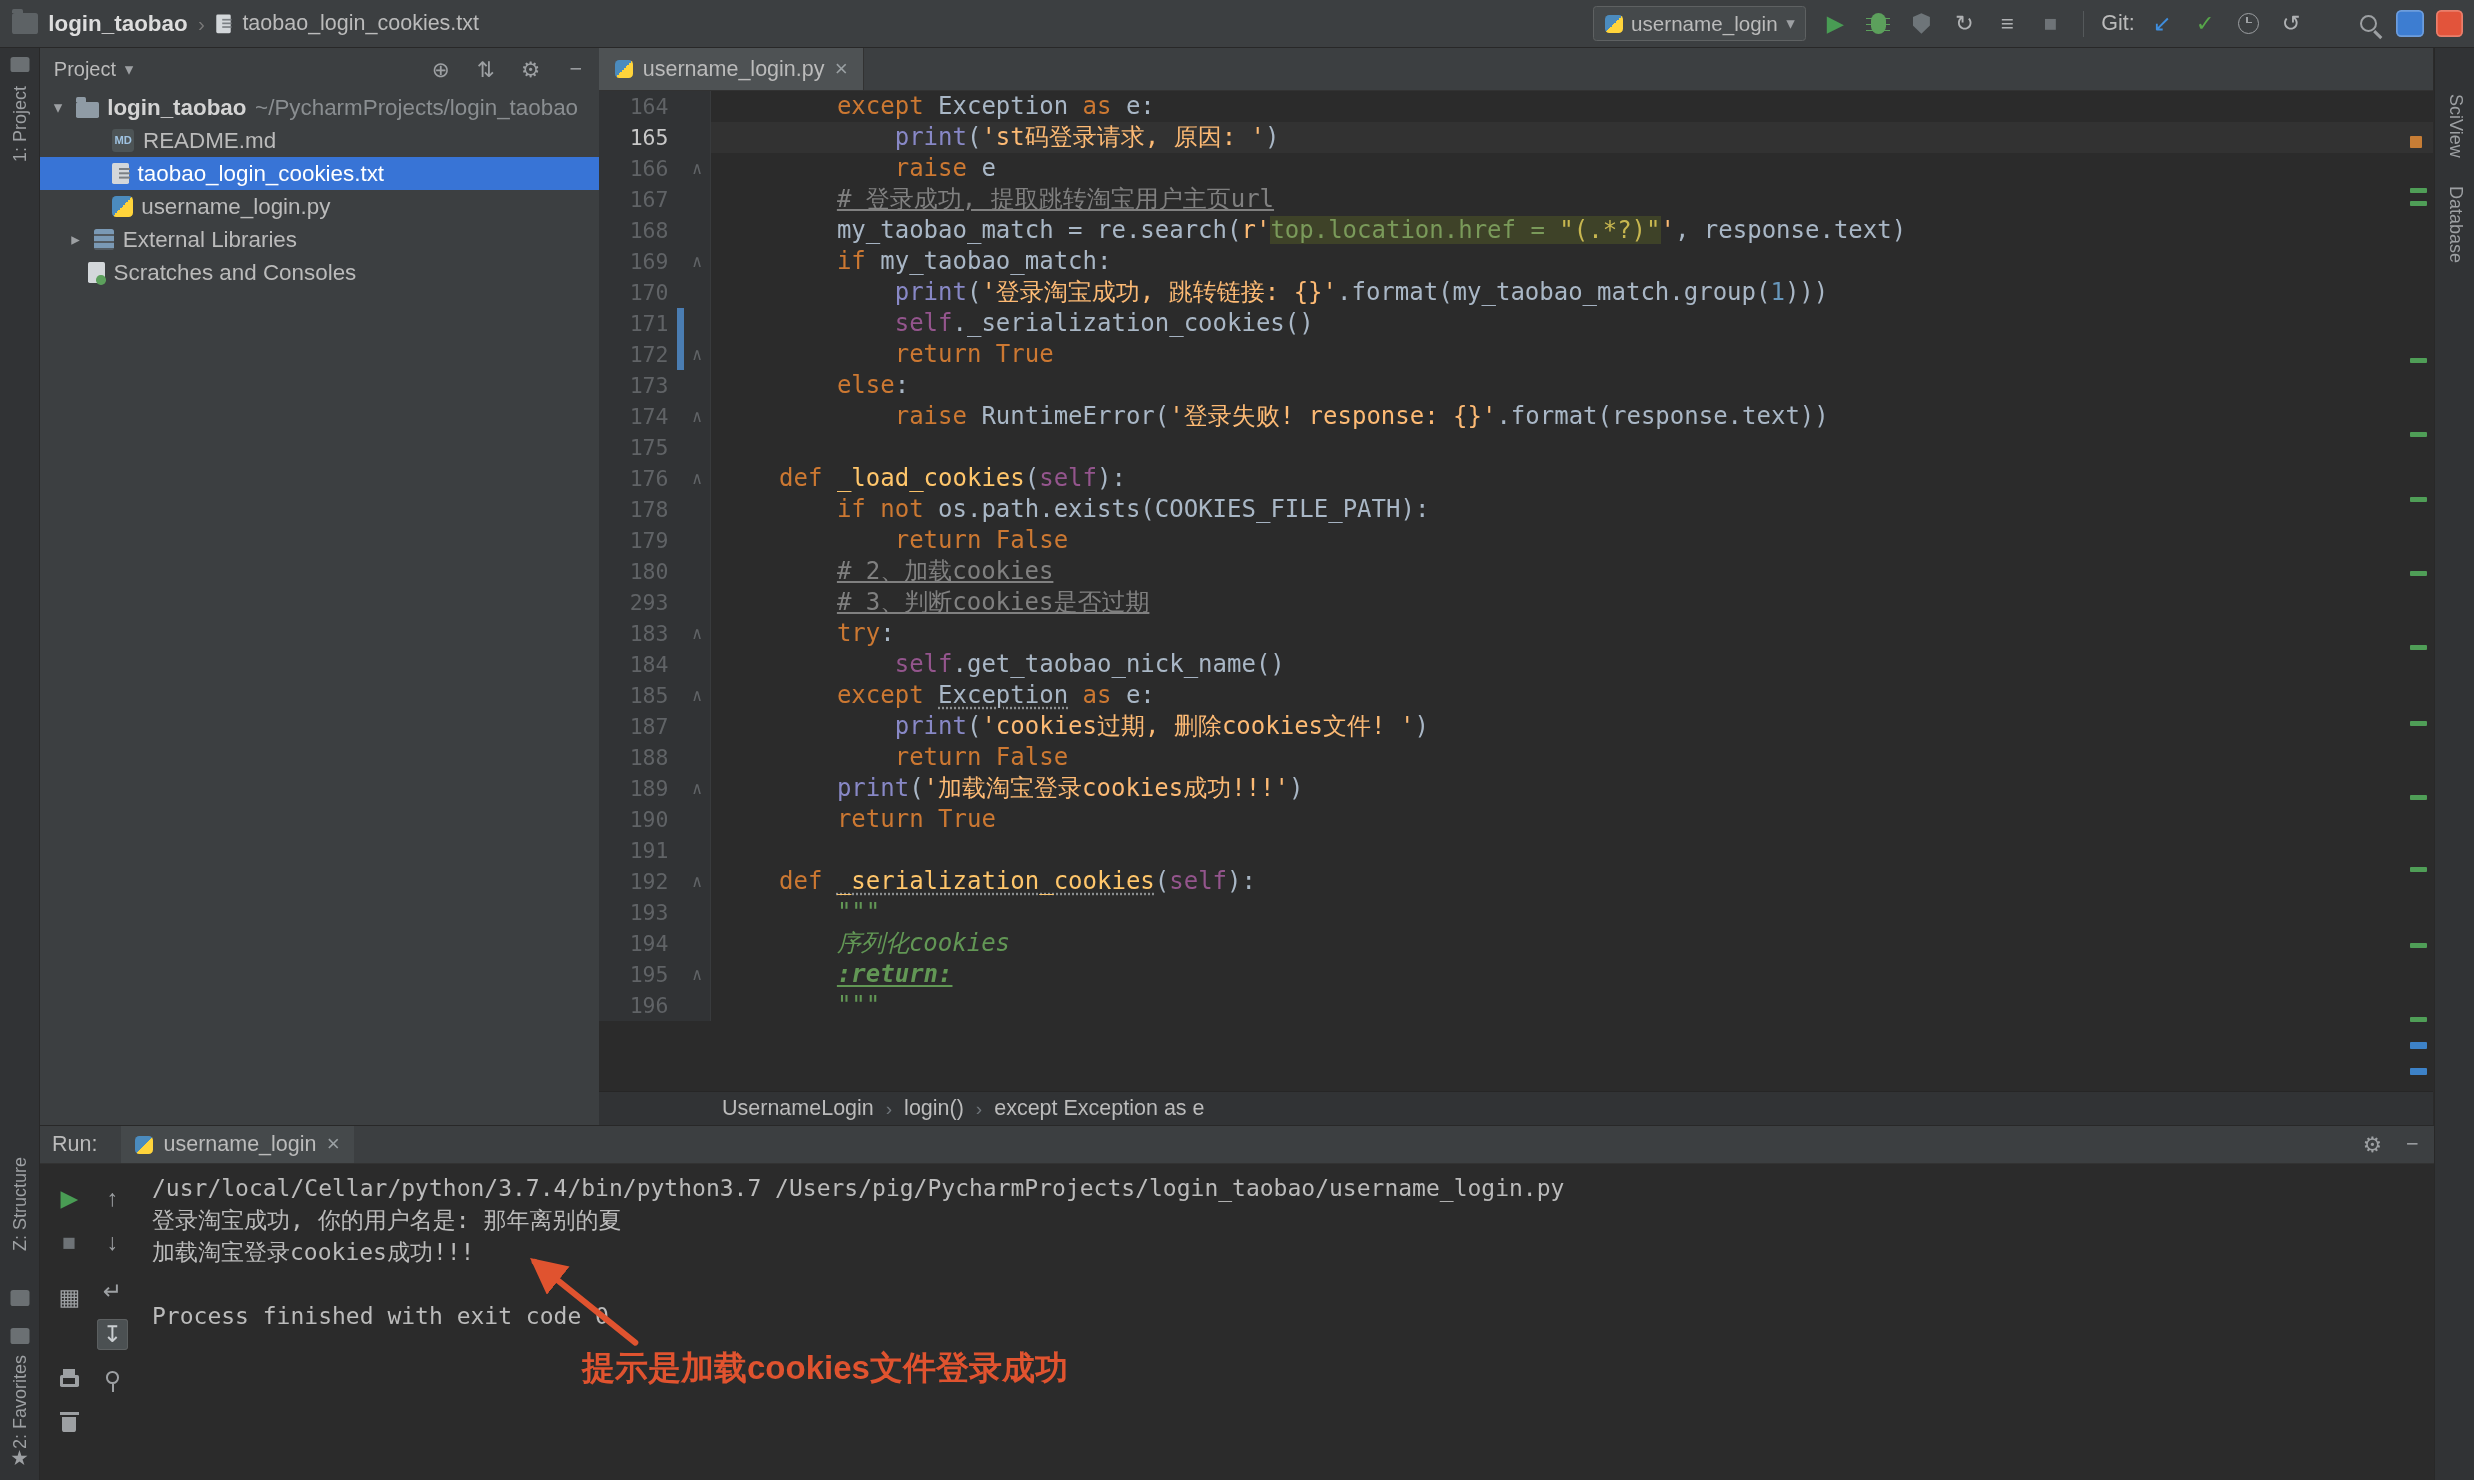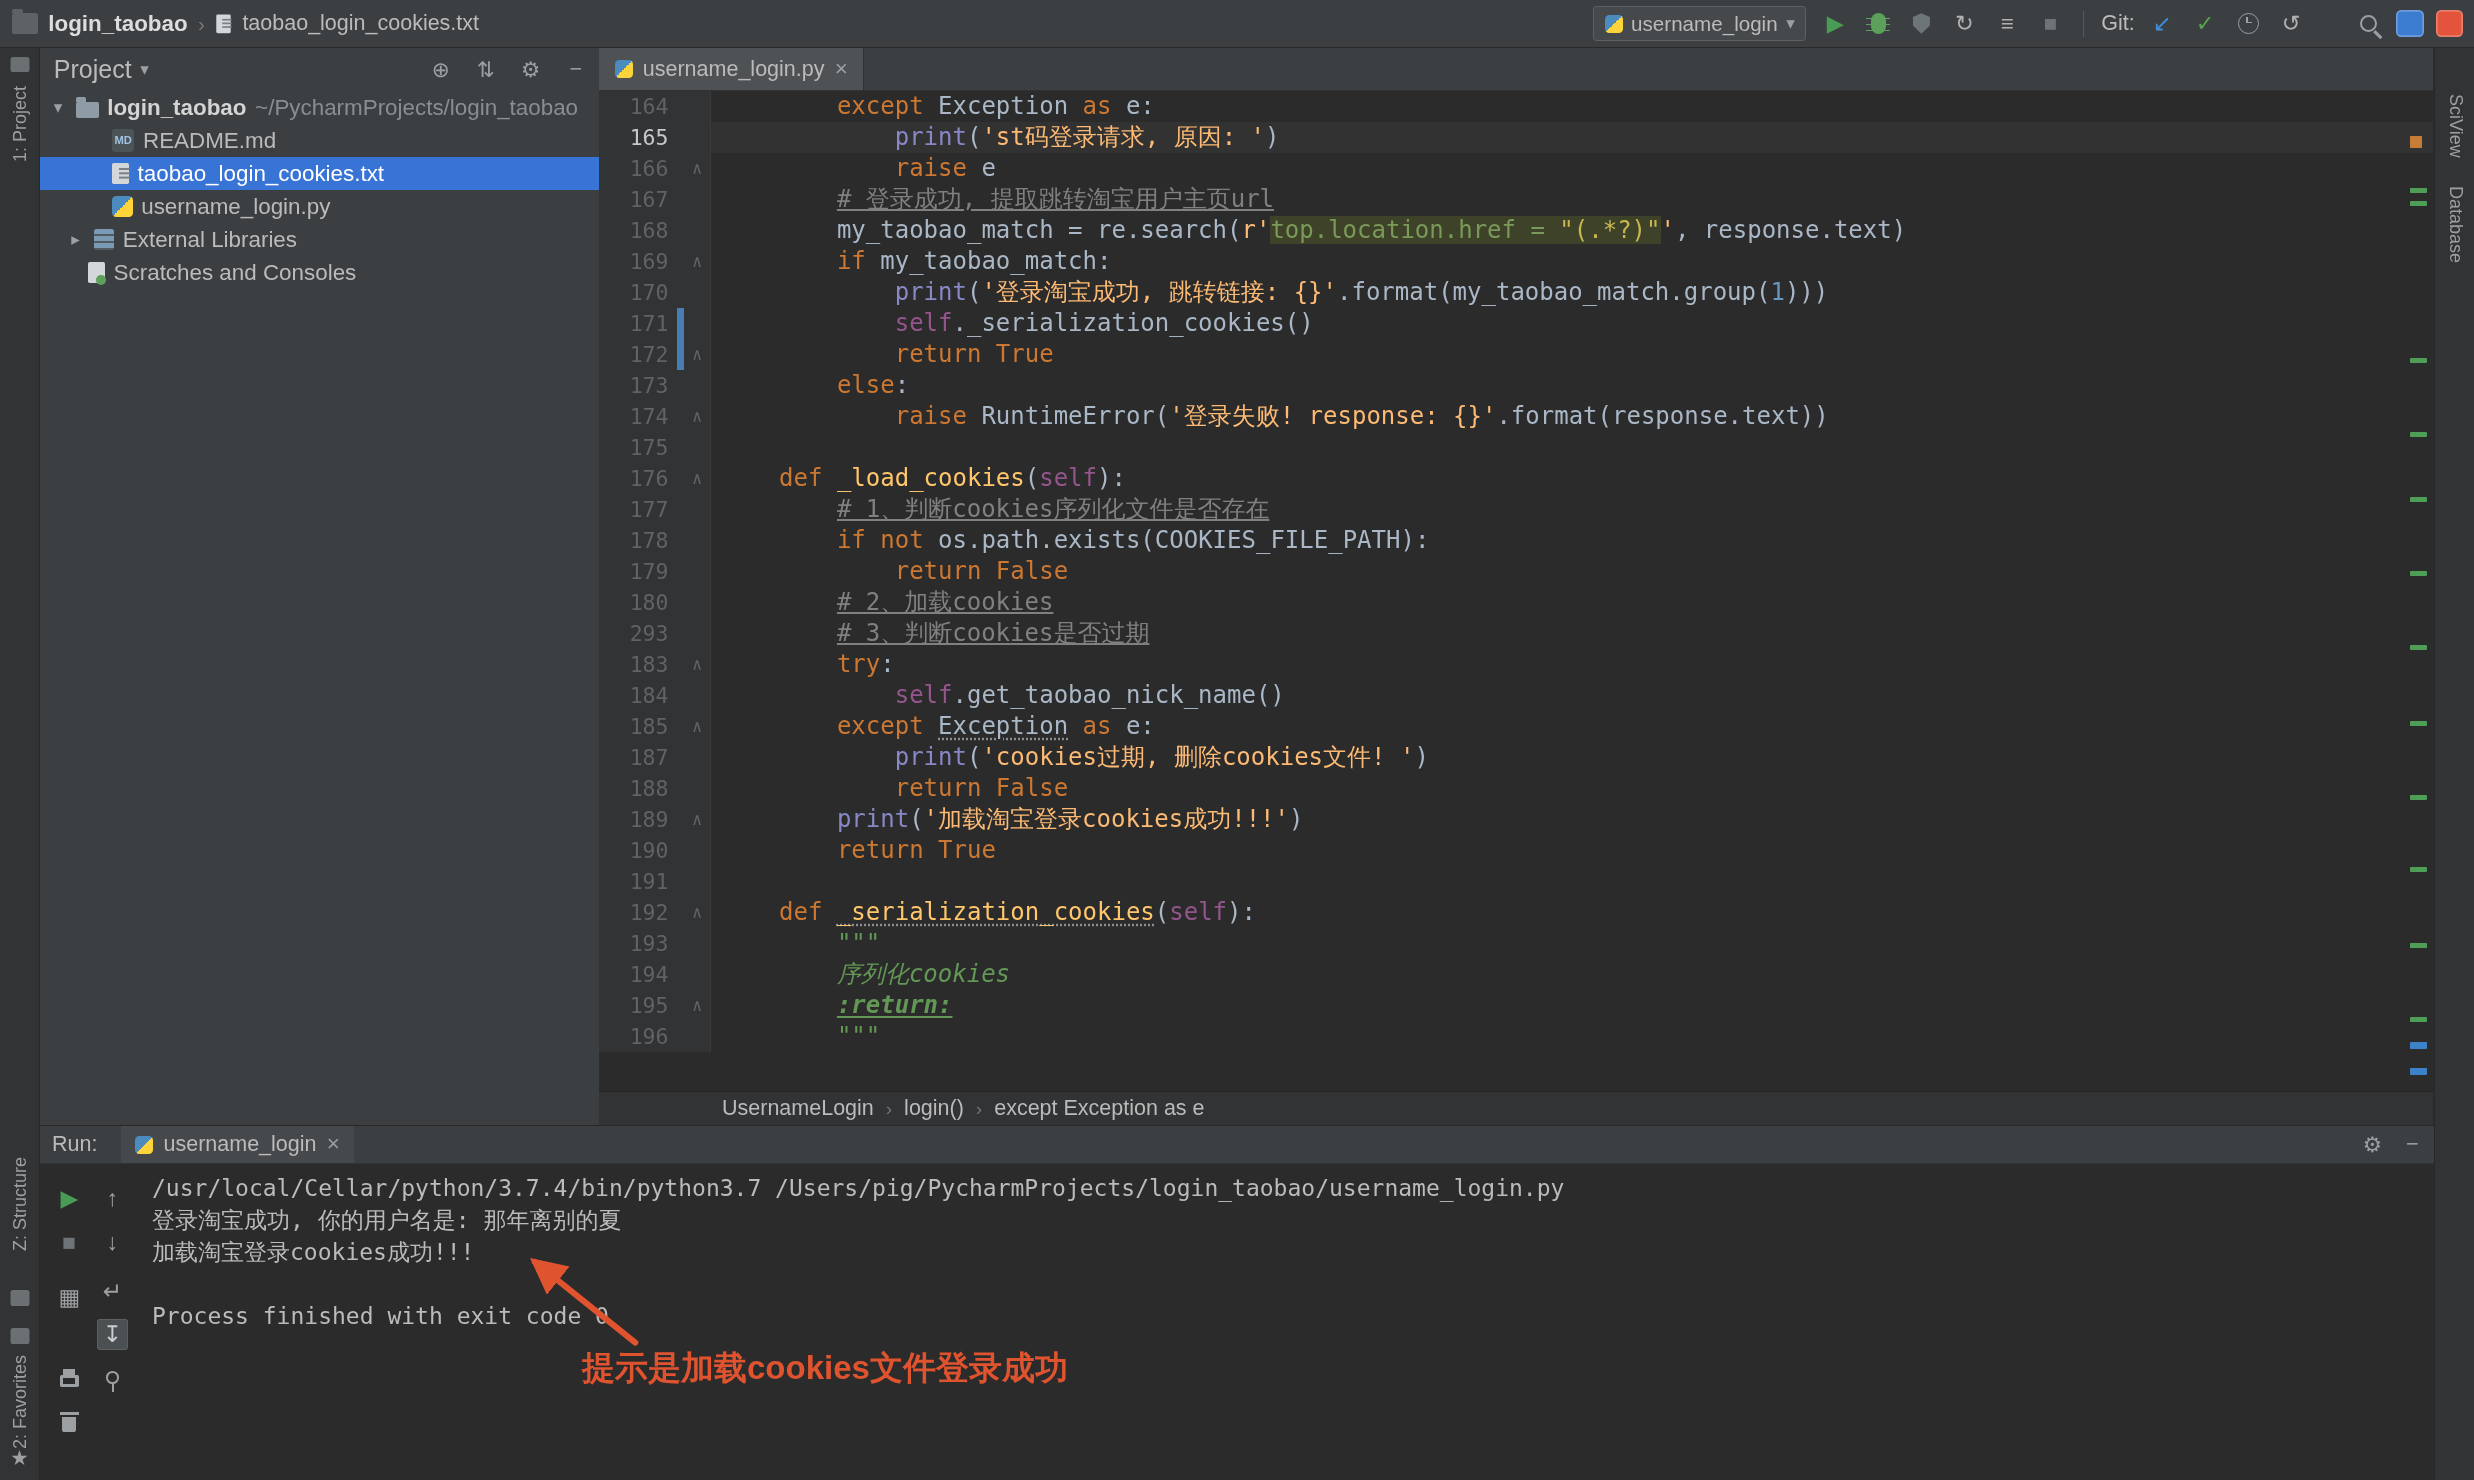--- a/index.html
+++ b/index.html
@@ -55,21 +55,21 @@
   .vlabel{position:absolute;left:50%;transform:translateX(-50%);writing-mode:vertical-rl;
           font-size:18px;color:#9da0a3;white-space:nowrap;}
   .vlabel.flip{transform:translateX(-50%) rotate(180deg);}
   .strip-ic{position:absolute;left:50%;transform:translateX(-50%);width:19px;height:15.5px;
             background:#6b7073;border-radius:2.6px;}
   .star{position:absolute;left:50%;transform:translateX(-50%);font-size:20.6px;color:#9da0a3;}
   
   #project-panel{position:absolute;left:40px;top:48px;width:560px;height:1077px;background:#3c3f41;
                  border-right:0.9px solid #282828;box-sizing:border-box;}
   .pp-header{height:43px;display:flex;align-items:center;padding:0 10.3px 0 13.8px;gap:8.6px;}
-  .pp-title{font-size:25px;color:#bbbbbb;}
+  .pp-title{font-size:20px;color:#bbbbbb;}
   #pp-actions{margin-left:auto;display:flex;align-items:center;gap:19px;}
   .pp-ic{font-size:21.5px;color:#9da0a3;width:26px;text-align:center;}
   .trow{height:33px;display:flex;align-items:center;gap:8.6px;font-size:22.4px;color:#bbbbbb;box-sizing:border-box;}
   .trow.sel{background:#3874d6;color:#ffffff;}
   .trow .arrow{color:#9da0a3;font-size:17px;width:19px;text-align:center;flex:none;}
   .root-name{font-weight:bold;color:#d4d4d4;white-space:nowrap;}
   .root-path{color:#8a8e91;white-space:nowrap;}
   .tlabel{white-space:nowrap;}
   .ticon{width:22.4px;height:22.4px;flex:none;position:relative;display:inline-flex;align-items:center;justify-content:center;}
   .ticon-md{background:#4d5456;border-radius:3.4px;color:#9fc3e2;font-size:11.2px;font-weight:bold;}
@@ -337,28 +337,20 @@
         <div class="cl">
           <div class="gut">
             <span class="num">176</span>
             <span class="vcs"></span>
             <span class="fold">∧</span>
           </div>
           <div class="ct"><span class="t-d">    </span><span class="t-k">def </span><span class="t-fn">_load_cookies</span><span class="t-d">(</span><span class="t-se">self</span><span class="t-d">):</span></div>
         </div>
         <div class="cl">
           <div class="gut">
-            <span class="num">177</span>
-            <span class="vcs"></span>
-            <span class="fold"></span>
-          </div>
-          <div class="ct"><span class="t-d">        </span><span class="t-c"># 1、判断cookies序列化文件是否存在</span></div>
-        </div>
-        <div class="cl">
-          <div class="gut">
             <span class="num">178</span>
             <span class="vcs"></span>
             <span class="fold"></span>
           </div>
           <div class="ct"><span class="t-d">        </span><span class="t-k">if</span><span class="t-d"> </span><span class="t-k">not</span><span class="t-d"> os.path.exists(COOKIES_FILE_PATH):</span></div>
         </div>
         <div class="cl">
           <div class="gut">
             <span class="num">179</span>
             <span class="vcs"></span>

